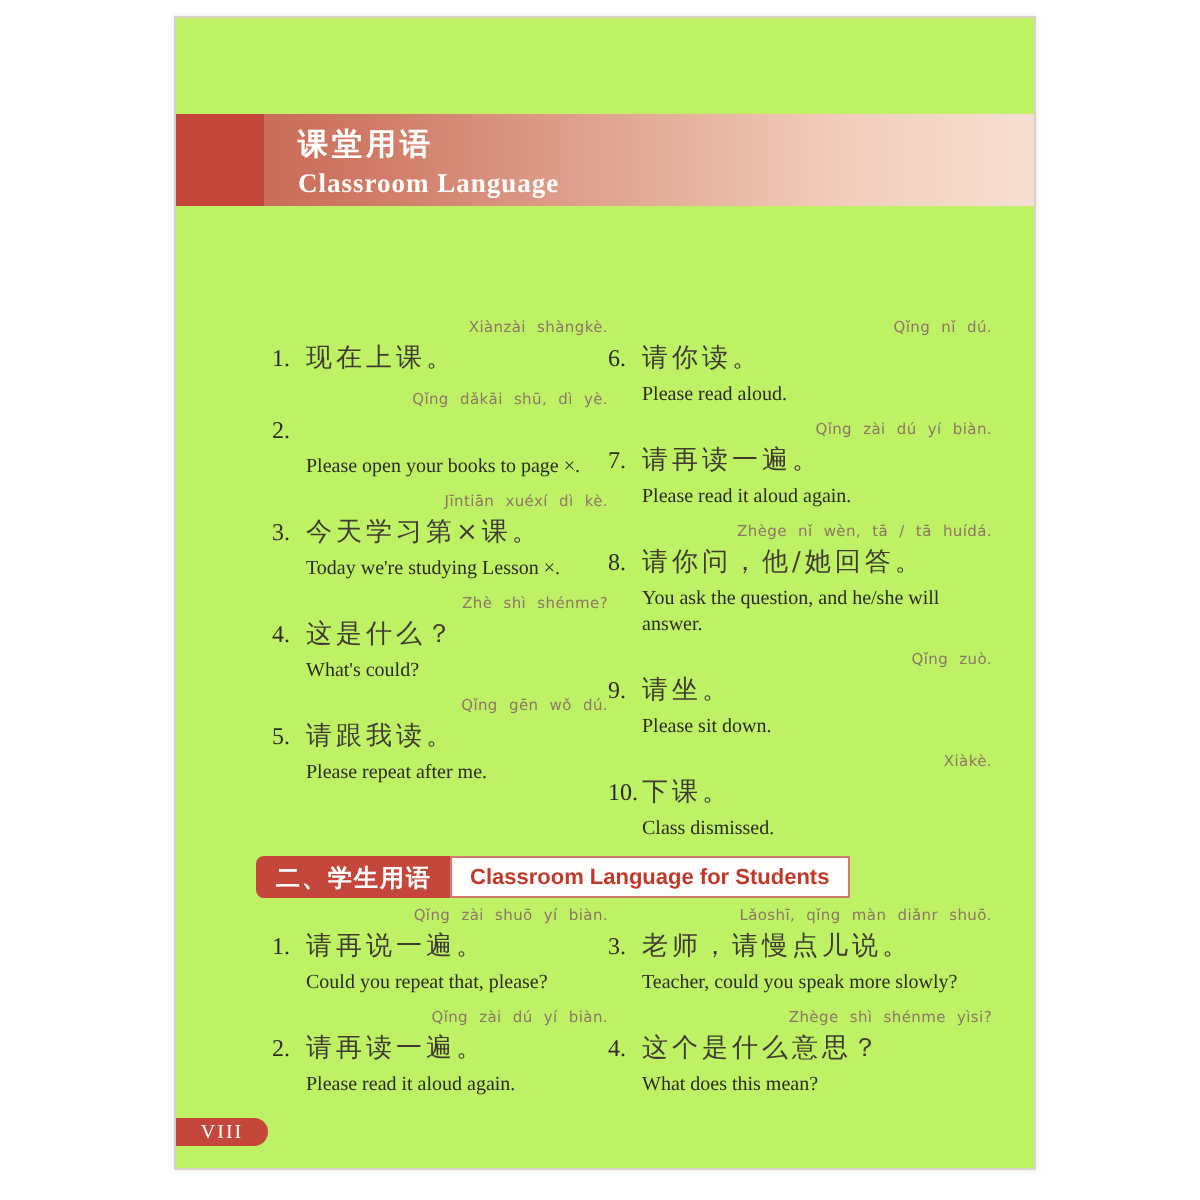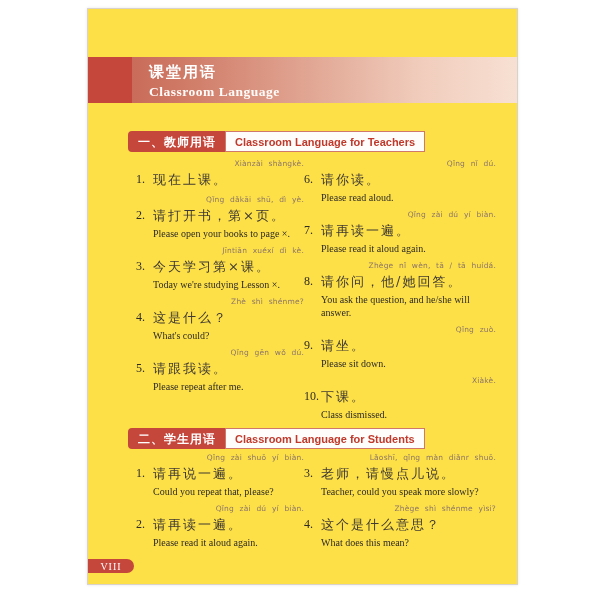--- a/index.html
+++ b/index.html
@@ -1,20 +1,20 @@
 <!DOCTYPE html>
 <html><head>
 <meta charset="utf-8">
 <style>
   * { margin:0; padding:0; box-sizing:border-box; }
   html,body { width:600px; height:600px; background:#ffffff; overflow:hidden;
               font-family:"Liberation Serif", serif; }
   .page {
     position:absolute; left:87px; top:8px; width:431px; height:577px;
-    background:#fde047; border:1px solid #d9d2ca;
+    background:#bef264; border:1px solid #d9d2ca;
     box-shadow:0 0 3px rgba(0,0,0,0.10);
   }
   
   .banner {
     position:absolute; left:0; top:48px; width:100%; height:46px;
     background:linear-gradient(90deg,#c4604e 0%,#cf7a66 22%,#e0a491 50%,#f1cdbd 78%,#f7e0d3 100%);
   }
   .banner-square { position:absolute; left:0; top:0; width:44px; height:46px; background:#c5463b; }
   .banner-titles { position:absolute; left:61px; top:6px; }
   .banner-zh { font-size:15px; font-weight:bold; color:#ffffff; letter-spacing:2px;
@@ -62,41 +62,36 @@
 <div class="page">
 
   <div class="banner">
     <div class="banner-square"></div>
     <div class="banner-titles">
       <div class="banner-zh">课堂用语</div>
       <div class="banner-en">Classroom Language</div>
     </div>
   </div>
 
-  <div class="sec-header sec1">
-    <span class="sec-zh">一、教师用语</span>
-    <span class="sec-en">Classroom Language for Teachers</span>
-  </div>
 
   <div class="columns cols1">
     <div class="col-left">
 
       <div class="item">
         <div class="pinyin">Xiànzài shàngkè.</div>
         <div class="main">
             <span class="num">1.</span>
             <span class="hanzi">现在上课。</span>
           </div>
       </div>
 
       <div class="item">
         <div class="pinyin">Qǐng dǎkāi shū, dì yè.</div>
         <div class="main">
             <span class="num">2.</span>
-            <span class="hanzi">请打开书，第×页。</span>
           </div>
         <div class="english">Please open your books to page ×.</div>
       </div>
 
       <div class="item">
         <div class="pinyin">Jīntiān xuéxí dì kè.</div>
         <div class="main">
             <span class="num">3.</span>
             <span class="hanzi">今天学习第×课。</span>
           </div>

